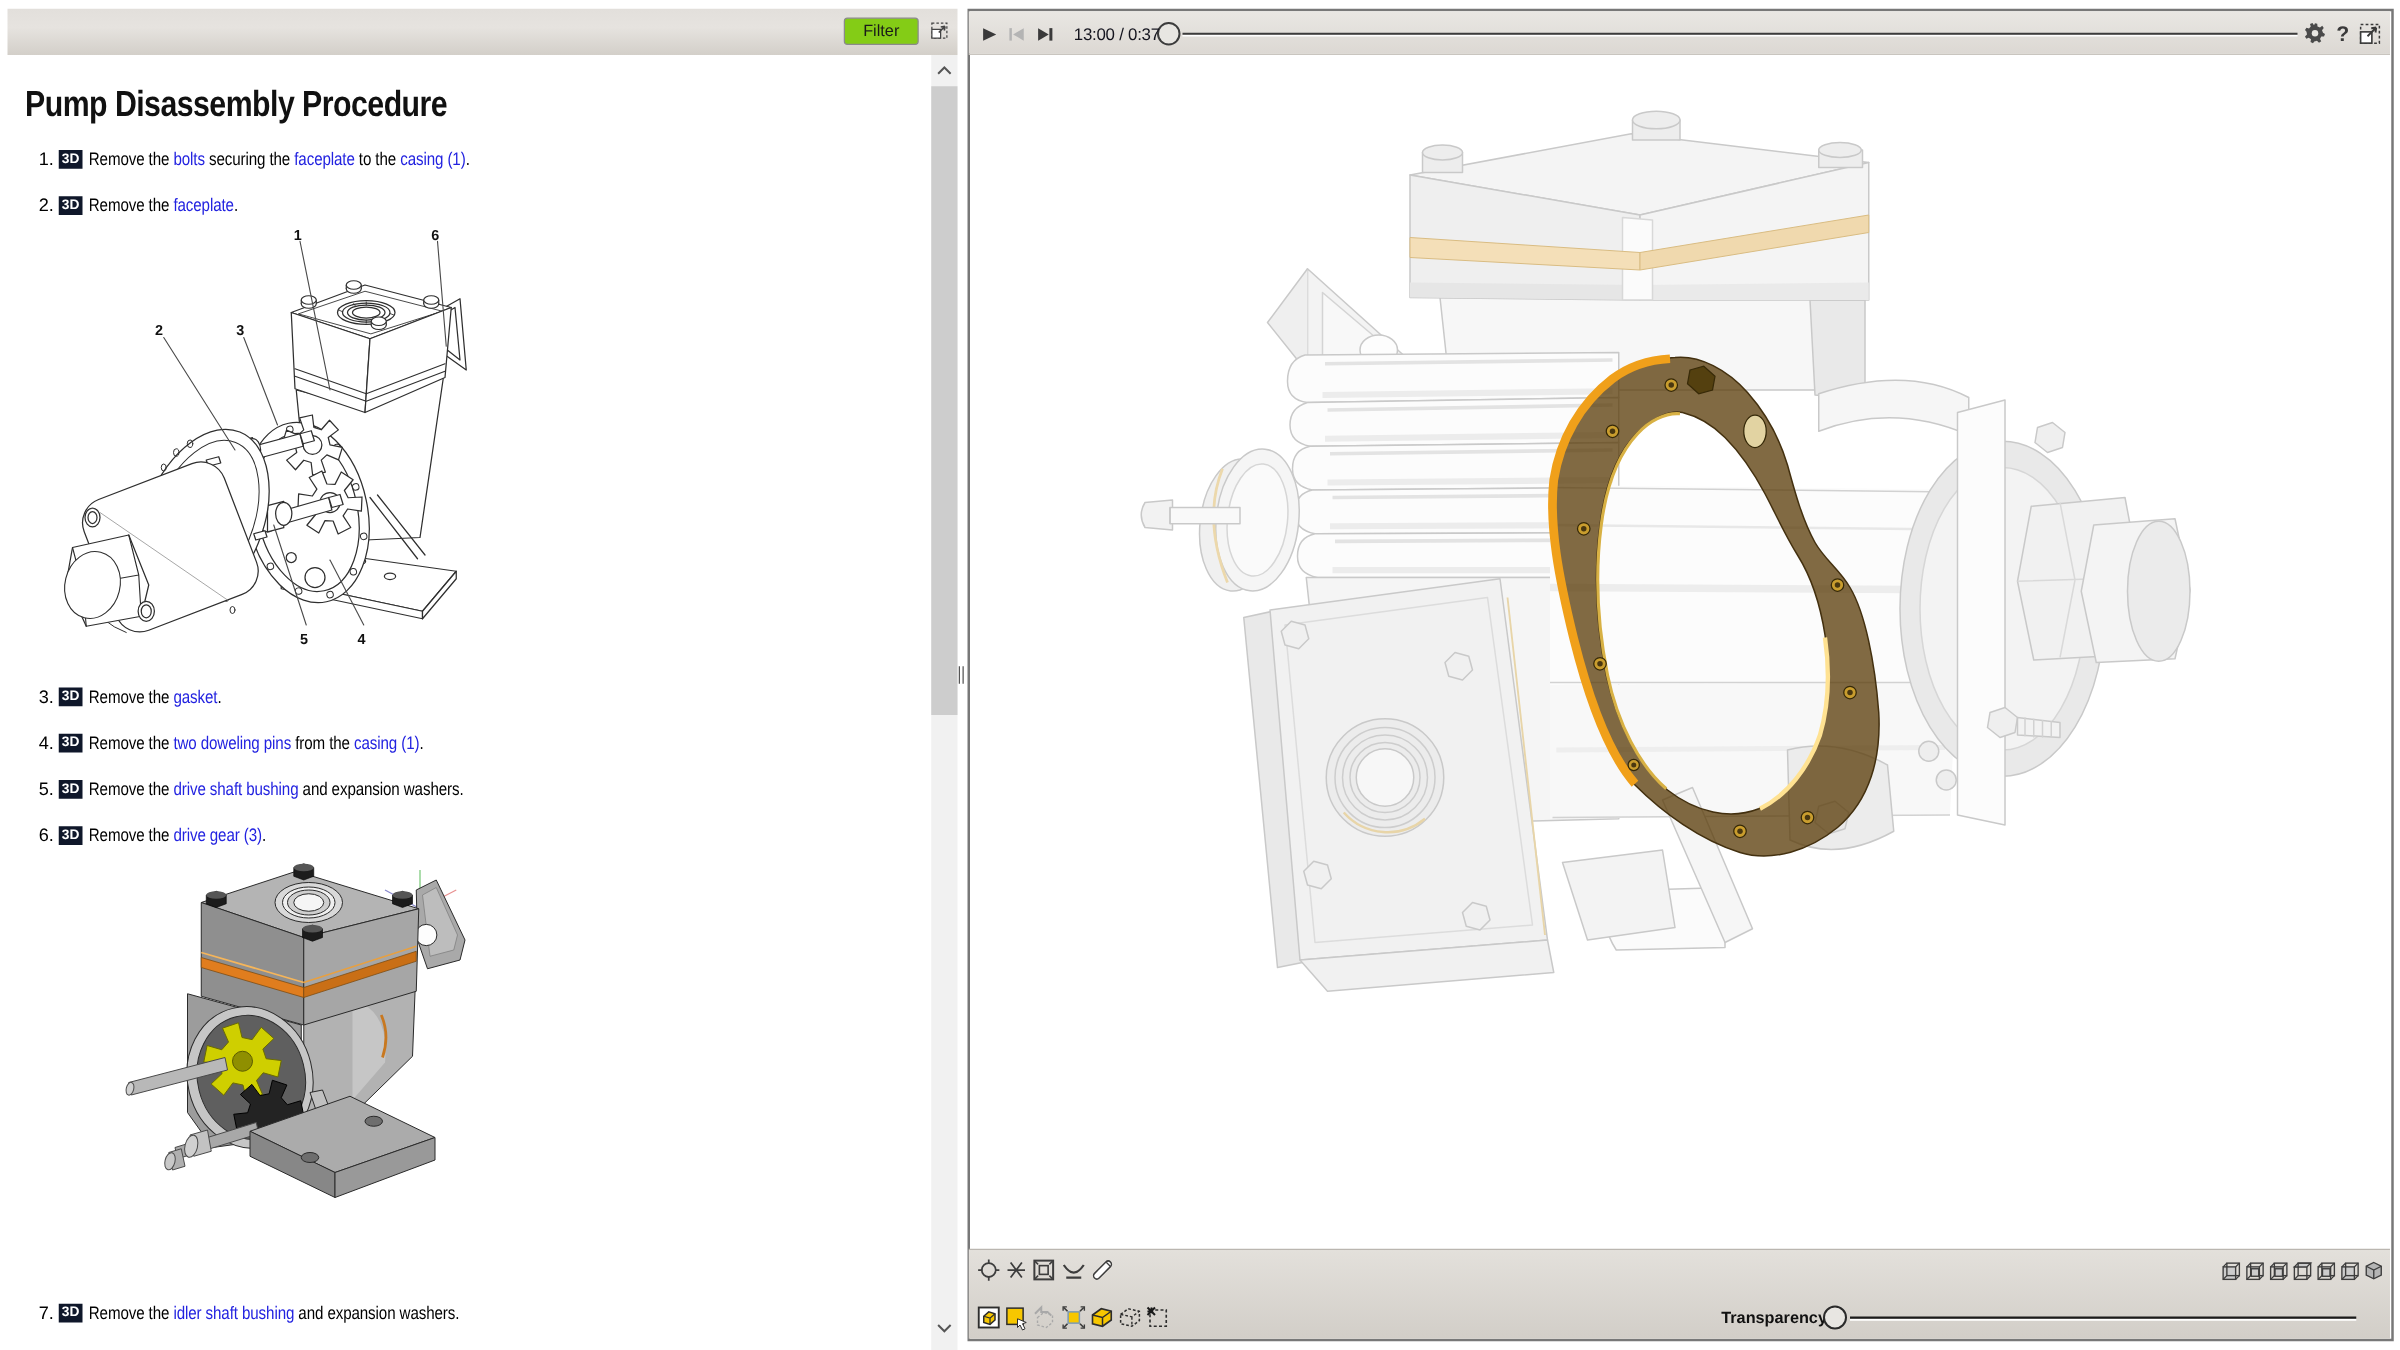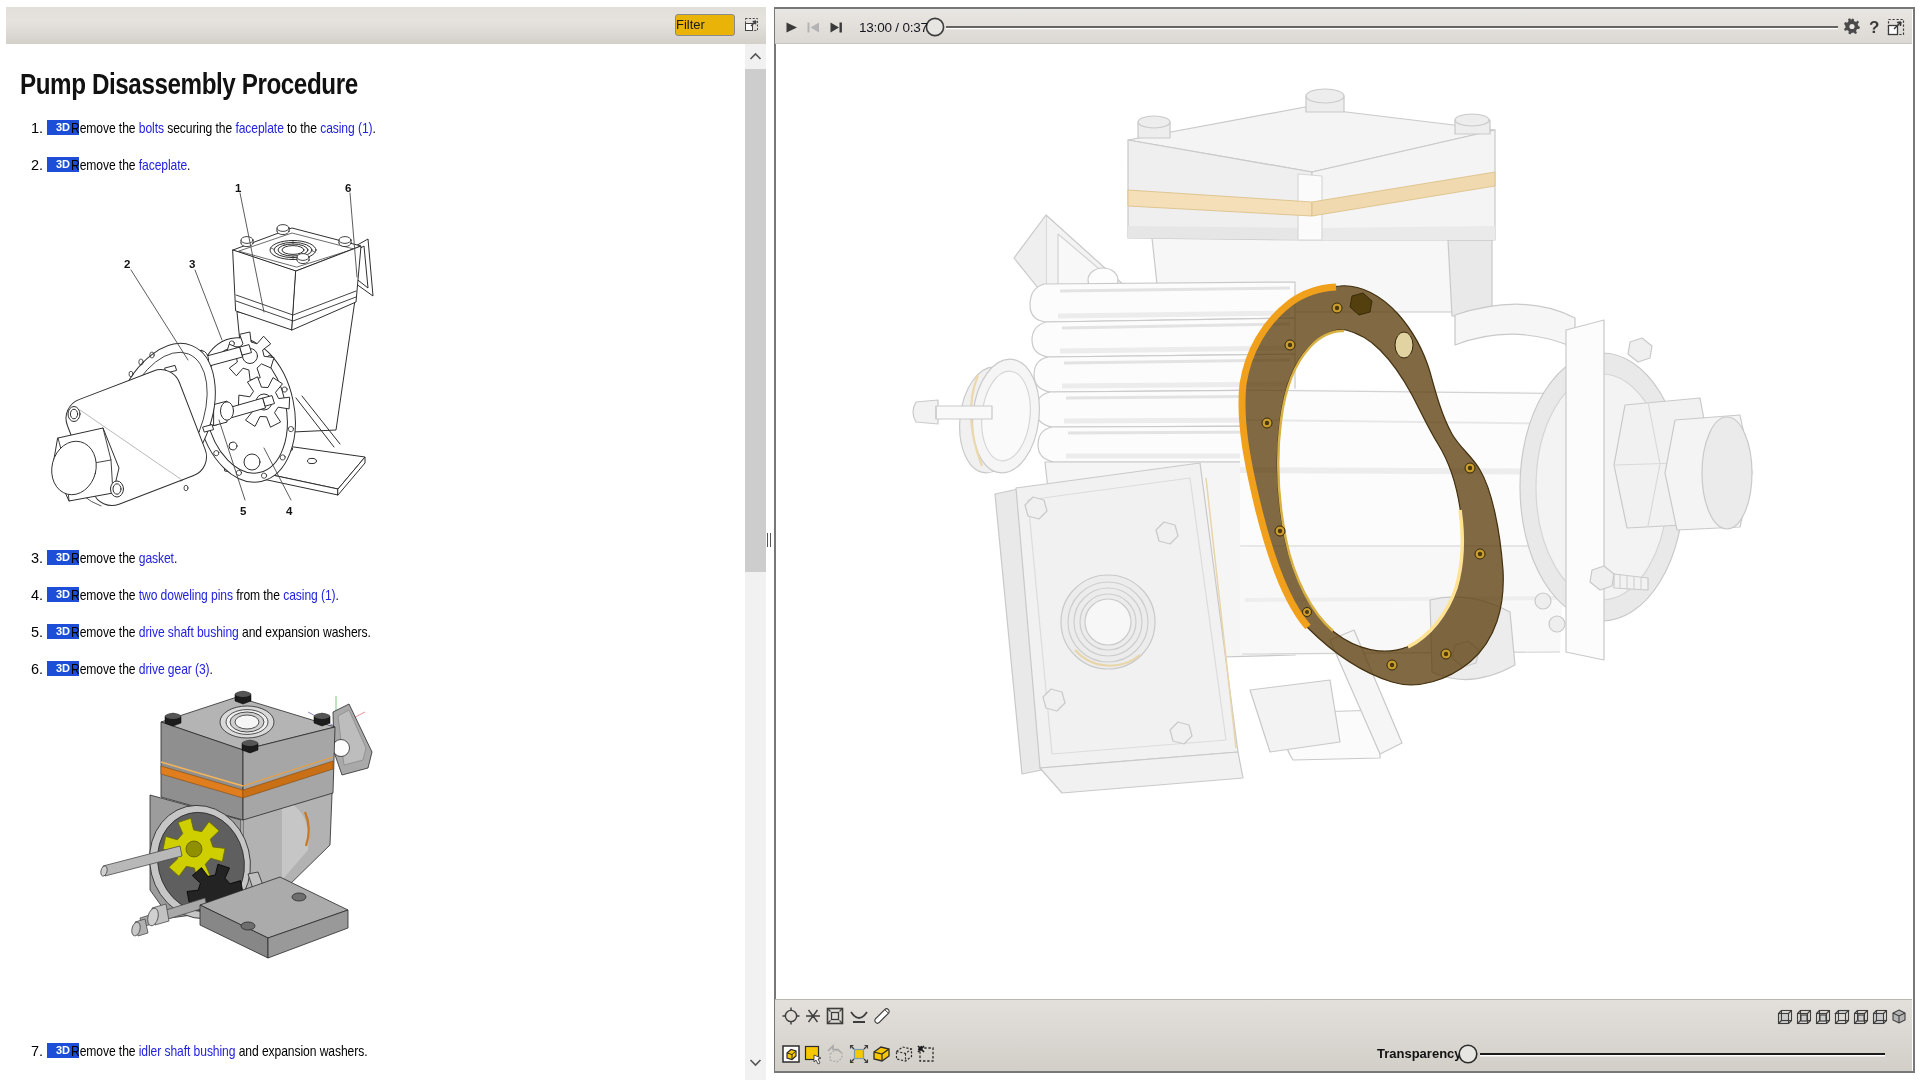--- a/index.html
+++ b/index.html
@@ -3,30 +3,30 @@
 <meta charset="utf-8">
 <style>
 * { margin:0; padding:0; box-sizing:border-box; }
 html,body { width:1920px; height:1080px; background:#ffffff; overflow:hidden;
   font-family:"Liberation Sans", sans-serif; }
 .abs { position:absolute; }
 
 
 #lhead { left:6px; top:7px; width:760px; height:37px;
   background:linear-gradient(#e2dfdb, #e6e3df 40%, #d3cfc9); }
-#filterbtn { left:675px; top:14px; width:60px; height:22px; background:#eab308;
+#filterbtn { left:675px; top:14px; width:60px; height:22px; background:#84cc16;
   border:1px solid #8a8a8a; border-radius:3px; font-size:13px; color:#1a1a1a;
-  line-height:20px; }
+  text-align:center; line-height:20px; }
 
 
 #doc { left:0; top:44px; width:745px; height:1036px; background:#fff; }
 h1 { position:absolute; left:20px; top:68px; font-size:29px; font-weight:bold;
   color:#111; letter-spacing:-0.5px; transform:scaleX(0.835); transform-origin:0 50%; }
 .li { position:absolute; font-size:14.5px; color:#000; white-space:nowrap; letter-spacing:-0.1px;}
-.b3d { position:absolute; left:16px; top:0px; width:32px; height:15px; background:#1d4ed8;
+.b3d { position:absolute; left:16px; top:0px; width:19px; height:15px; background:#0f172a;
   color:#fff; font-size:11px; font-weight:bold; text-align:center; line-height:15px;
   letter-spacing:0; }
 .txt { position:absolute; left:40px; top:0; transform:scaleX(0.835); transform-origin:0 0; display:inline-block; white-space:nowrap; }
 a { color:#2222e0; text-decoration:none; }
 
 
 #sbar { left:745px; top:44px; width:21px; height:1036px; background:#f1f1f1; }
 #sthumb { left:745px; top:69px; width:21px; height:503px; background:#cdcdcd; }
 
 

